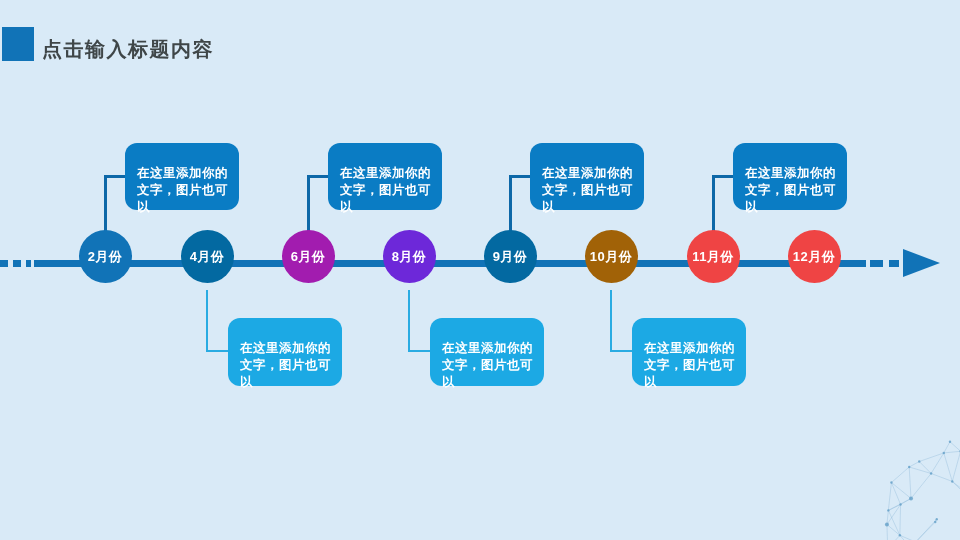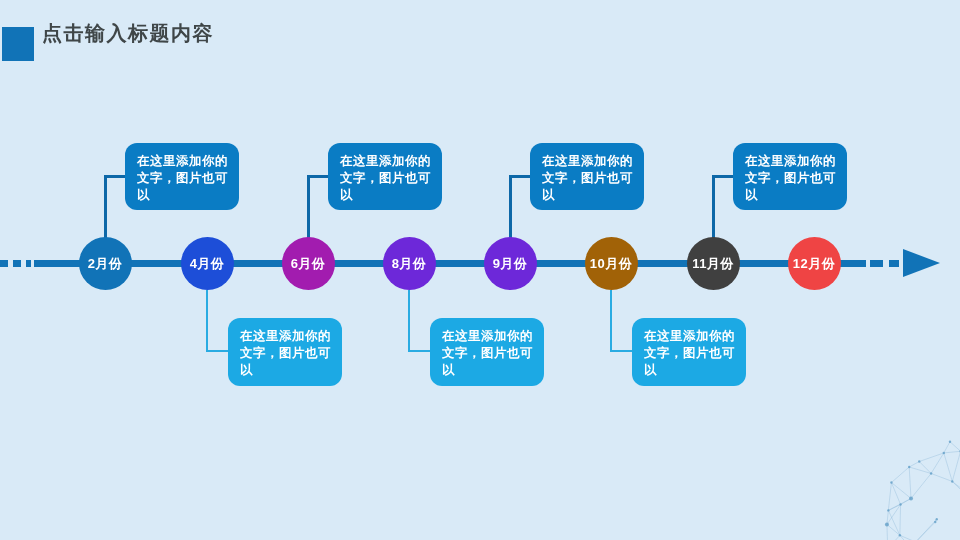--- a/index.html
+++ b/index.html
@@ -4,45 +4,45 @@
 <style>
   html,body{margin:0;padding:0;background:#9bb9cf;}
   .slide{
     position:relative;width:960px;height:540px;overflow:hidden;
     background:#d9eaf7;
     font-family:"Liberation Sans","DejaVu Sans",sans-serif;
   }
   
   .title-square{position:absolute;left:2px;top:27px;width:32px;height:34px;background:#1173b7;}
   .page-title{
-    position:absolute;left:42px;top:20px;font-size:20px;font-weight:bold;
+    position:absolute;left:42px;top:36px;font-size:20px;font-weight:bold;
     color:#3f4648;letter-spacing:1.5px;
   }
   
   .tl-part{position:absolute;background:#1173b7;}
   .tl-main{left:34px;top:260px;width:832px;height:7px;}
   .dashL1{left:0;top:260px;width:8px;height:7px;}
   .dashL2{left:13px;top:260px;width:8px;height:7px;}
   .dashL3{left:26px;top:260px;width:5px;height:7px;}
   .dashR1{left:870px;top:260px;width:13px;height:7px;}
   .dashR2{left:889px;top:260px;width:10px;height:7px;}
   .tl-arrow{
     position:absolute;left:903px;top:249px;width:0;height:0;background:none;
     border-left:37px solid #1173b7;border-top:14.5px solid transparent;border-bottom:14.5px solid transparent;
   }
   
   .month-circle{
-    position:absolute;top:237px;width:53px;height:53px;border-radius:50%;
+    position:absolute;top:230px;width:53px;height:53px;border-radius:50%;
     display:flex;align-items:center;justify-content:center;
     color:#fff;font-weight:bold;font-size:13px;z-index:3;letter-spacing:0.5px;
   }
   .callout-box{
     position:absolute;width:114px;border-radius:12px;color:#fff;z-index:2;
     font-size:12.5px;font-weight:bold;line-height:17px;letter-spacing:0.5px;
-    padding:10px 9px 0 12px;box-sizing:border-box;
+    padding:22px 9px 0 12px;box-sizing:border-box;
   }
   .conn{position:absolute;z-index:1;}
   
   .mesh{position:absolute;left:873px;top:433px;width:180px;height:180px;}
 </style>
 </head>
 <body>
 
 <div class="slide">
 
@@ -60,41 +60,41 @@
   </div>
 
   <div id="timeline-months">
       <div class="conn" style="left: 103.5px; top: 175px; width: 3px; height: 64px; background: rgb(13, 104, 168);"></div>
       <div class="conn" style="left: 103.5px; top: 175px; width: 23px; height: 3px; background: rgb(13, 104, 168);"></div>
       <div class="callout-box" style="left: 125px; top: 143px; height: 67px; background: rgb(10, 124, 196);">在这里添加你的文字，图片也可以</div>
       <div class="month-circle" style="left: 78.5px; background: rgb(17, 115, 183);">2月份</div>
       <div class="conn" style="left: 206px; top: 290px; width: 2px; height: 62px; background: rgb(41, 171, 226);"></div>
       <div class="conn" style="left: 206px; top: 350px; width: 24px; height: 2px; background: rgb(41, 171, 226);"></div>
       <div class="callout-box" style="left: 228px; top: 318px; height: 68px; background: rgb(28, 169, 228);">在这里添加你的文字，图片也可以</div>
-      <div class="month-circle" style="left: 180.5px; background: #1d4ed8;">4月份</div>
+      <div class="month-circle" style="left: 180.5px; background: #0369a1;">4月份</div>
       <div class="conn" style="left: 306.5px; top: 175px; width: 3px; height: 64px; background: rgb(13, 104, 168);"></div>
       <div class="conn" style="left: 306.5px; top: 175px; width: 23px; height: 3px; background: rgb(13, 104, 168);"></div>
       <div class="callout-box" style="left: 328px; top: 143px; height: 67px; background: rgb(10, 124, 196);">在这里添加你的文字，图片也可以</div>
       <div class="month-circle" style="left: 281.5px; background: #a21caf;">6月份</div>
       <div class="conn" style="left: 408px; top: 290px; width: 2px; height: 62px; background: rgb(41, 171, 226);"></div>
       <div class="conn" style="left: 408px; top: 350px; width: 24px; height: 2px; background: rgb(41, 171, 226);"></div>
       <div class="callout-box" style="left: 430px; top: 318px; height: 68px; background: rgb(28, 169, 228);">在这里添加你的文字，图片也可以</div>
       <div class="month-circle" style="left: 382.5px; background: #6d28d9;">8月份</div>
       <div class="conn" style="left: 508.5px; top: 175px; width: 3px; height: 64px; background: rgb(13, 104, 168);"></div>
       <div class="conn" style="left: 508.5px; top: 175px; width: 23px; height: 3px; background: rgb(13, 104, 168);"></div>
       <div class="callout-box" style="left: 530px; top: 143px; height: 67px; background: rgb(10, 124, 196);">在这里添加你的文字，图片也可以</div>
-      <div class="month-circle" style="left: 483.5px; background: #6d28d9;">9月份</div>
+      <div class="month-circle" style="left: 483.5px; background: #0369a1;">9月份</div>
       <div class="conn" style="left: 610px; top: 290px; width: 2px; height: 62px; background: rgb(41, 171, 226);"></div>
       <div class="conn" style="left: 610px; top: 350px; width: 24px; height: 2px; background: rgb(41, 171, 226);"></div>
       <div class="callout-box" style="left: 632px; top: 318px; height: 68px; background: rgb(28, 169, 228);">在这里添加你的文字，图片也可以</div>
       <div class="month-circle" style="left: 584.5px; background: #a16207;">10月份</div>
       <div class="conn" style="left: 711.5px; top: 175px; width: 3px; height: 64px; background: rgb(13, 104, 168);"></div>
       <div class="conn" style="left: 711.5px; top: 175px; width: 23px; height: 3px; background: rgb(13, 104, 168);"></div>
       <div class="callout-box" style="left: 733px; top: 143px; height: 67px; background: rgb(10, 124, 196);">在这里添加你的文字，图片也可以</div>
-      <div class="month-circle" style="left: 686.5px; background: #404040; text-align: center;">11月份</div>
+      <div class="month-circle" style="left: 686.5px; background: #ef4444; text-align: center;">11月份</div>
       <div class="month-circle" style="left: 787.5px; background: #ef4444;">12月份</div>
     </div>
 
   <svg class="mesh" id="mesh-svg" viewBox="0 0 180 180">
       <line x1="110.07037517090168" y1="173.204895798487" x2="91.69212093613942" y2="169.49169498389" stroke="#8fb8d8" stroke-width="0.6" opacity="0.65"></line>
       <line x1="110.07037517090168" y1="173.204895798487" x2="119.84259131642828" y2="161.37456203672727" stroke="#8fb8d8" stroke-width="0.6" opacity="0.65"></line>
       <line x1="110.07037517090168" y1="173.204895798487" x2="132.26399395566241" y2="157.70216384668203" stroke="#8fb8d8" stroke-width="0.6" opacity="0.65"></line>
       <line x1="73.34445246489688" y1="168.09786432381992" x2="91.69212093613942" y2="169.49169498389" stroke="#8fb8d8" stroke-width="0.6" opacity="0.65"></line>
       <line x1="73.34445246489688" y1="168.09786432381992" x2="45.14166333118094" y2="157.13154215891686" stroke="#8fb8d8" stroke-width="0.6" opacity="0.65"></line>
       <line x1="73.34445246489688" y1="168.09786432381992" x2="77.9702554089016" y2="150.08694590676737" stroke="#8fb8d8" stroke-width="0.6" opacity="0.65"></line>

